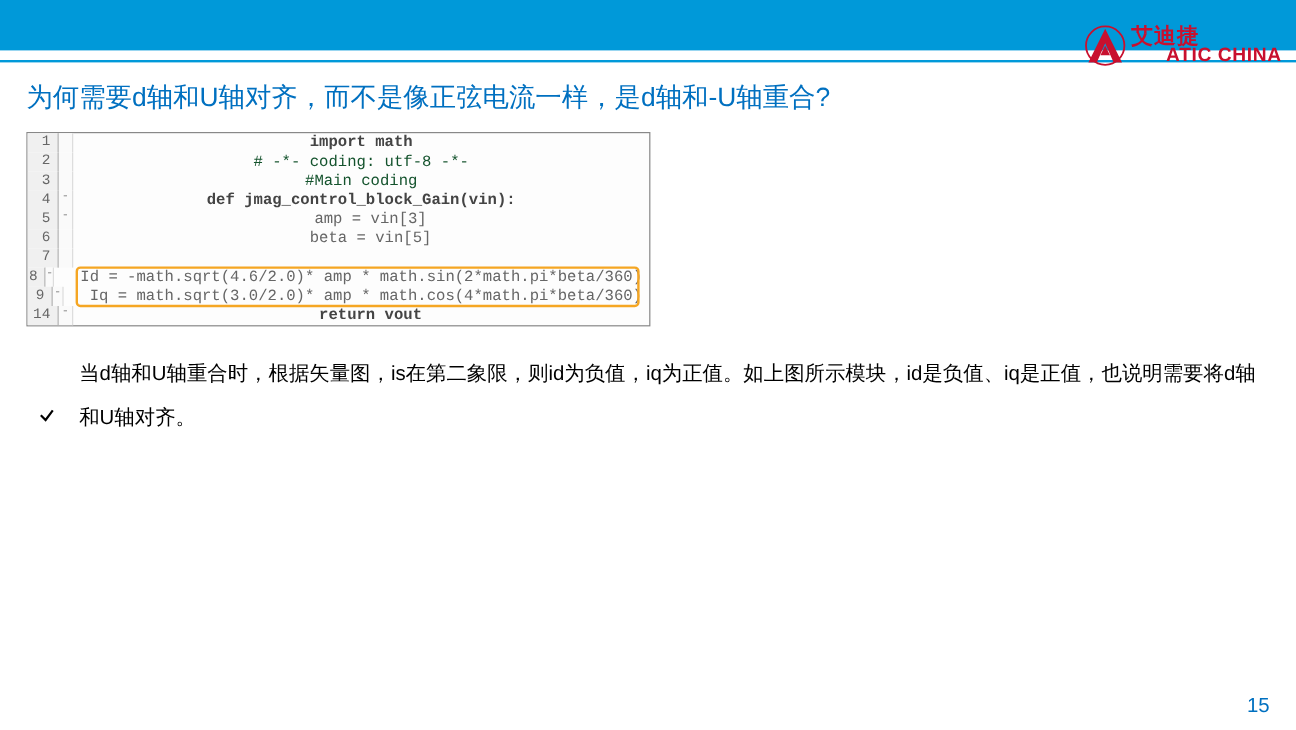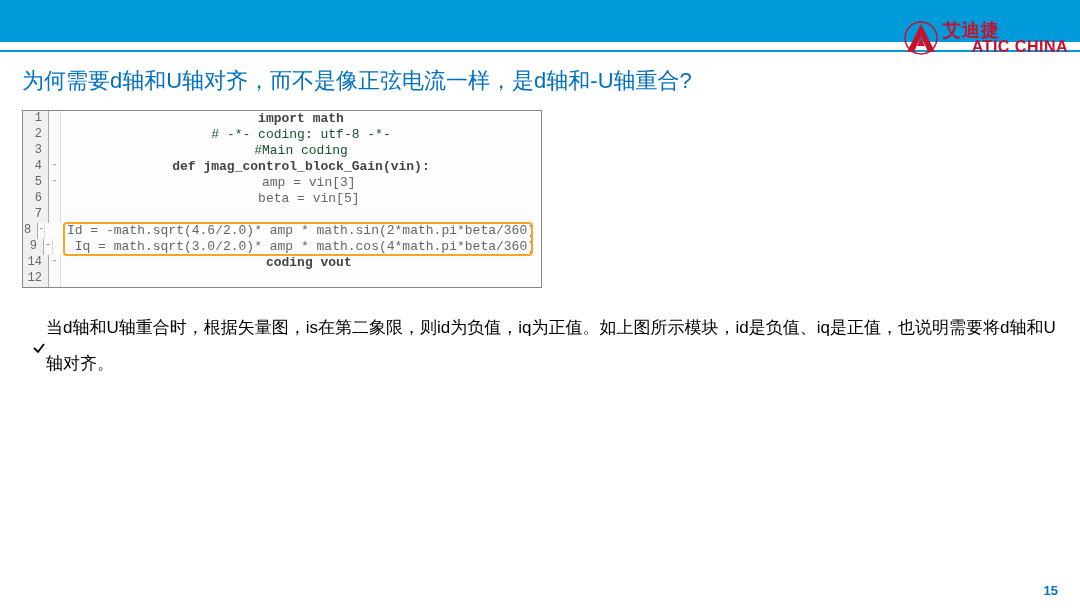--- a/index.html
+++ b/index.html
@@ -110,38 +110,37 @@
       text-align: center;
     }
     .kw { color: #444; font-weight: bold; }
     .cm { color: #14532d; }
     .bullet-section {
       margin-top: 22px;
       padding-left: 10px;
     }
     .bullet-row {
       display: flex;
-      align-items: center;
-      gap: 0;
+      align-items: flex-end;
+      gap: 20px;
       color: #000;
       font-size: 17px;
       line-height: 2.1;
     }
     .check {
       margin-top: 8px;
       color: #000;
       flex-shrink: 0;
     }
     .page-num {
       position: absolute;
       right: 22px;
       bottom: 10px;
       color: #0070c0;
-      font-size: 13px;
-      font-weight: bold;
+      font-size: 17px;
     }
   </style>
 </head>
 <body>
 
 <div class="header-bar">
   <div class="logo-area">
     <div class="logo-badge">
       <svg viewBox="0 0 36 36">
         <path d="M4 32 L18 4 L32 32 L25 32 L18 16 L11 32 Z" fill="#c8102e"></path>
@@ -203,26 +202,21 @@
           <div class="code-text"><span>  Id = -math.sqrt(4.6/2.0)* amp * math.sin(2*math.pi*beta/360)</span></div>
         </div>
         <div class="code-row">
           <div class="gutter">9</div>
           <div class="fold">-</div>
           <div class="code-text"><span>  Iq = math.sqrt(3.0/2.0)* amp * math.cos(4*math.pi*beta/360)</span></div>
         </div>
         <div class="code-row">
           <div class="gutter">14</div>
           <div class="fold">-</div>
-          <div class="code-text"><span class="kw">  coding vout</span></div>
-        </div>
-        <div class="code-row">
-          <div class="gutter">12</div>
-          <div class="fold"></div>
-          <div class="code-text"><span> </span></div>
+          <div class="code-text"><span class="kw">  return vout</span></div>
         </div>
         <div style="position: absolute; left: 40px; width: 470px; top: 111px; height: 34px; border: 2px solid rgb(245, 166, 35); border-radius: 4px; pointer-events: none;"></div>
       </div>
   </div>
 
   <div class="bullet-section">
     <div class="bullet-row">
       <span class="check">
         <svg width="14" height="14" viewBox="0 0 14 14">
             <path d="M2 7 L6 11 L12 3" stroke="#000" stroke-width="1.8" fill="none"></path>

